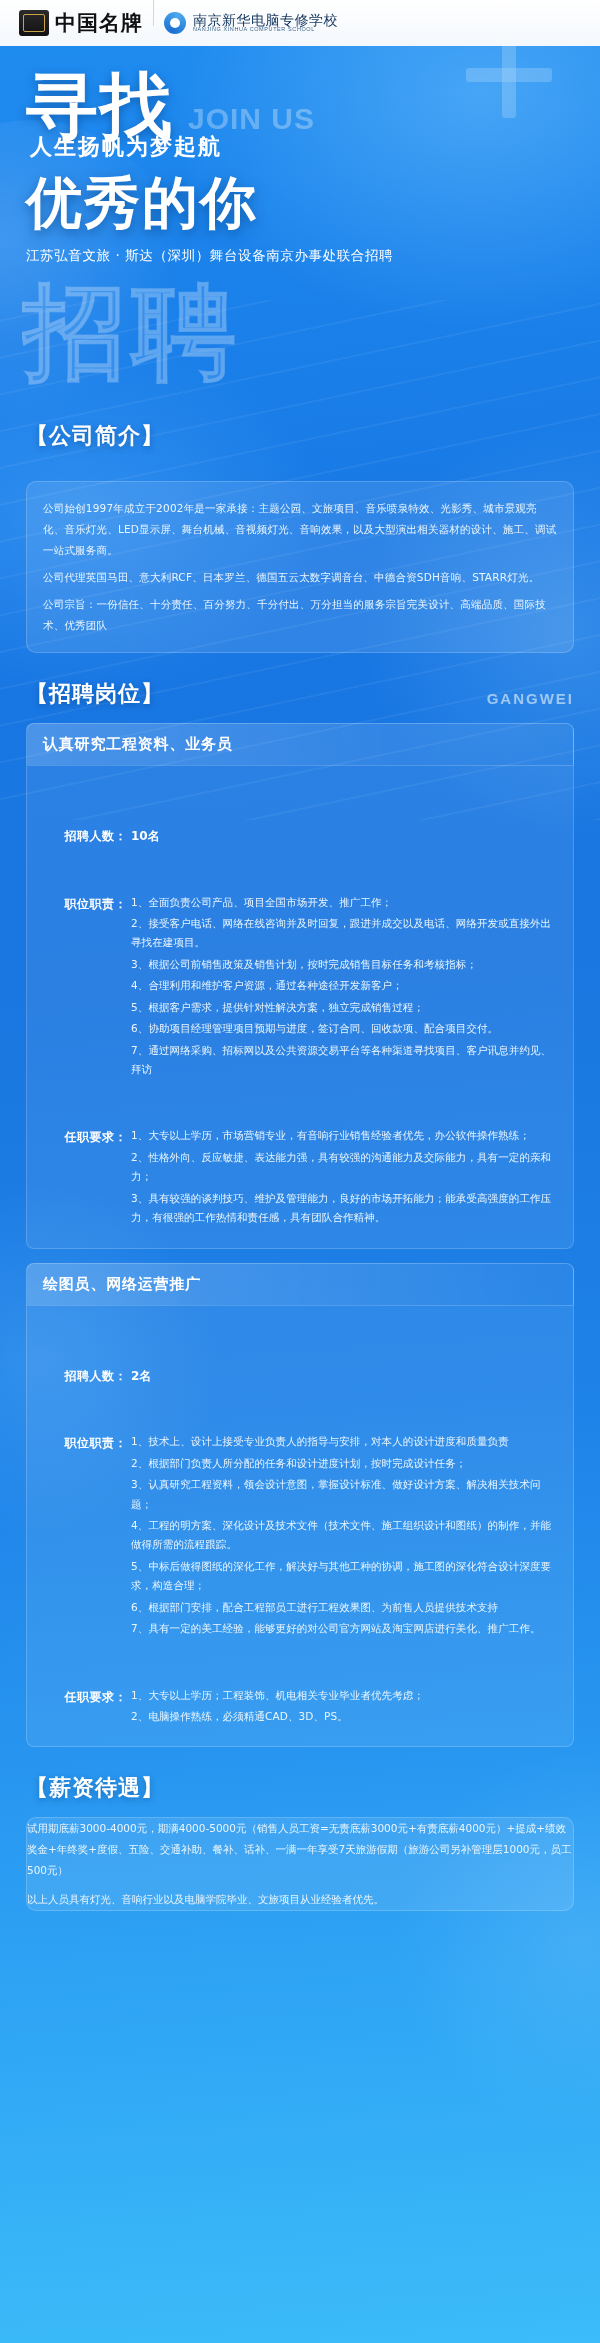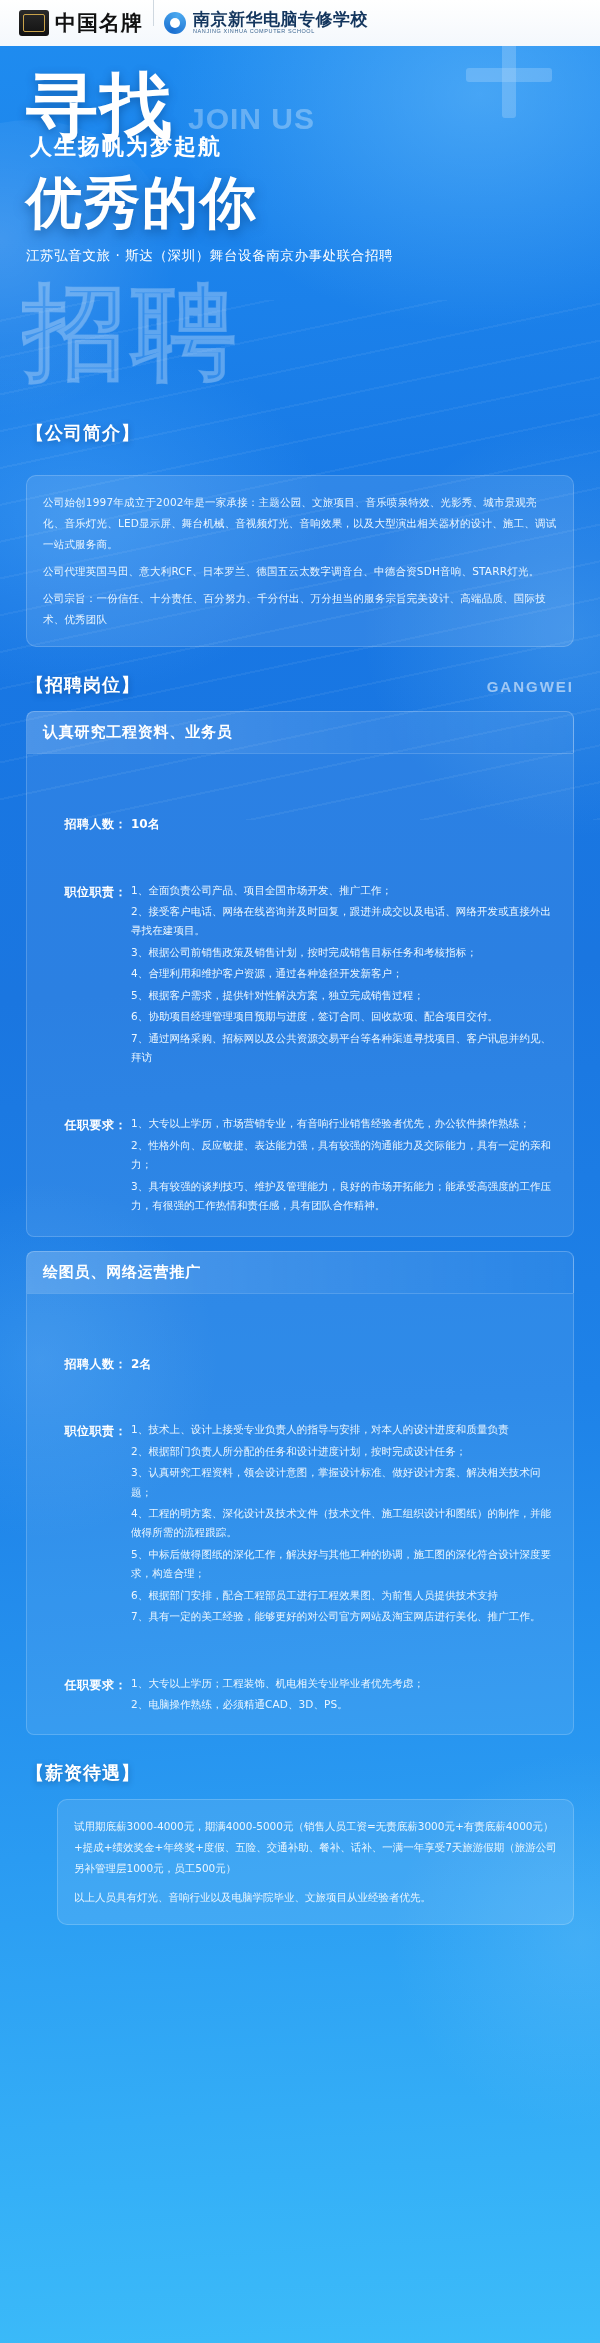--- a/index.html
+++ b/index.html
@@ -63,21 +63,21 @@
   .school-logo {
     width: 22px; height: 22px; border-radius: 50%;
     background: conic-gradient(from 200deg, #1b6fd0, #4aa8ef, #1b6fd0);
     position: relative;
   }
   .school-logo::after {
     content: ""; position: absolute; left: 6px; top: 6px; width: 10px; height: 10px;
     background: #fff; border-radius: 50%;
   }
   .school-text { line-height: 1.05; }
-  .school-cn { font-size: 17px; font-weight: bold; color: #14365e; letter-spacing: 0.5px; }
+  .school-cn { font-size: 14px; font-weight: normal; color: #14365e; letter-spacing: 0.5px; }
   .school-en { font-size: 5.5px; color: #3b6590; letter-spacing: 0.6px; }
 
   
   .hero { position: relative; padding: 24px 26px 0; z-index: 3; }
   .hero-row1 { display: flex; align-items: flex-end; gap: 14px; }
   .xunzhao {
     font-size: 72px; font-weight: bold; color: #ffffff;
     letter-spacing: 2px; line-height: 1;
     text-shadow: 0 3px 10px rgba(4,52,110,0.45);
     font-family: "DejaVu Sans", sans-serif;
@@ -124,21 +124,21 @@
   }
   .plus::before, .plus::after {
     content: ""; position: absolute; background: rgba(255,255,255,0.35); border-radius: 3px;
   }
   .plus::before { left: 36px; top: 0; width: 14px; height: 86px; }
   .plus::after  { top: 36px; left: 0; height: 14px; width: 86px; }
 
   
   .section { position: relative; z-index: 3; padding: 0 26px; margin-top: 26px; }
   .sec-title {
-    font-size: 18px; font-weight: bold; color: #ffffff; letter-spacing: 1px;
+    font-size: 22px; font-weight: bold; color: #ffffff; letter-spacing: 1px;
     font-family: "DejaVu Sans", sans-serif;
     text-shadow: 0 2px 6px rgba(4,52,110,0.4);
   }
   .sec-head-row { display: flex; align-items: flex-end; justify-content: space-between; }
   .sec-head-en {
     font-size: 15px; color: rgba(255,255,255,0.55); letter-spacing: 2px; font-weight: bold;
     padding-bottom: 2px;
   }
   .card {
     margin-top: 30px;
@@ -190,22 +190,20 @@
     letter-spacing: 0.1px;
     font-family: "DejaVu Sans", sans-serif;
   }
 
   
   .salary-card {
     margin-top: 14px;
     background: rgba(255,255,255,0.10);
     border: 1px solid rgba(255,255,255,0.18);
     border-radius: 10px;
-    padding: 16px;
-    margin-left: 31px;
   }
   .salary-p {
     font-size: 10.5px; color: #eaf6ff; line-height: 2.0;
     font-family: "DejaVu Sans", sans-serif;
   }
   .salary-p + .salary-p { margin-top: 8px; }
   .footer-space { height: 40px; }
 </style>
 </head>
 <body>

